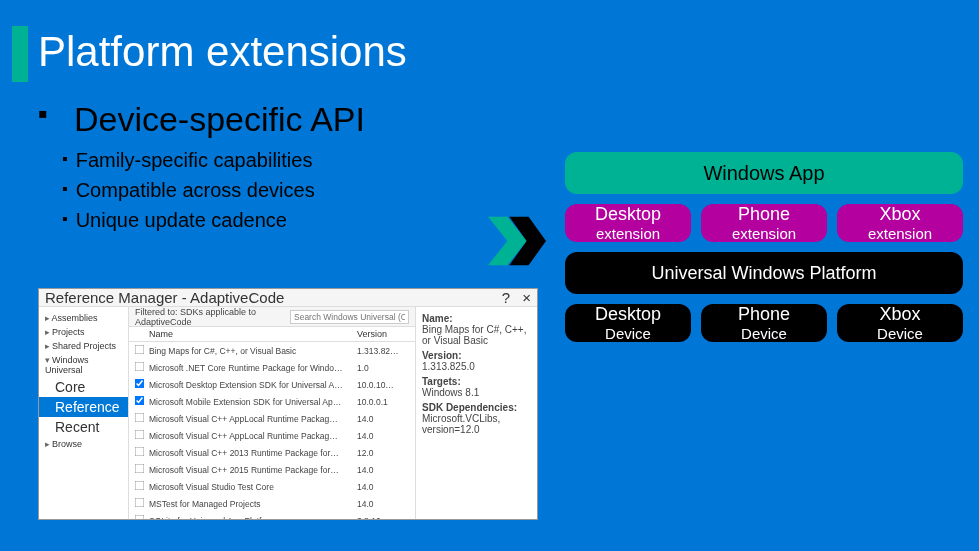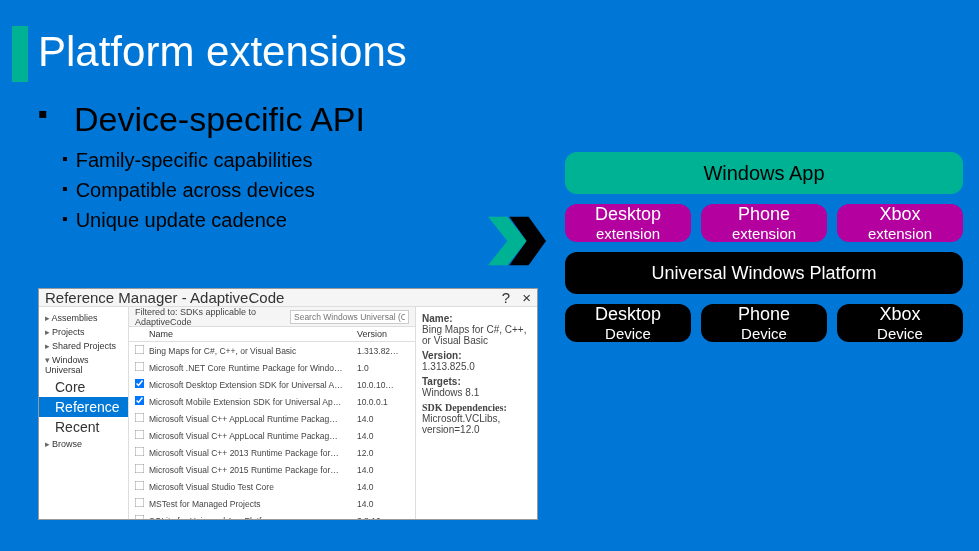--- a/index.html
+++ b/index.html
@@ -295,17 +295,17 @@
           </div>
         </div>
     </div>
     <div class="rm-right">
       <div><b>Name:</b></div>
       <div>Bing Maps for C#, C++, or Visual Basic</div>
       <div style="margin-top:4px;"><b>Version:</b></div>
       <div>1.313.825.0</div>
       <div style="margin-top:4px;"><b>Targets:</b></div>
       <div>Windows 8.1</div>
-      <div style="margin-top:4px;font-family:Liberation Serif, serif;"><b>SDK Dependencies:</b></div>
+      <div style="margin-top:4px;"><b>SDK Dependencies:</b></div>
       <div>Microsoft.VCLibs, version=12.0</div>
     </div>
   </div>
 </div>
 
 </body></html>

